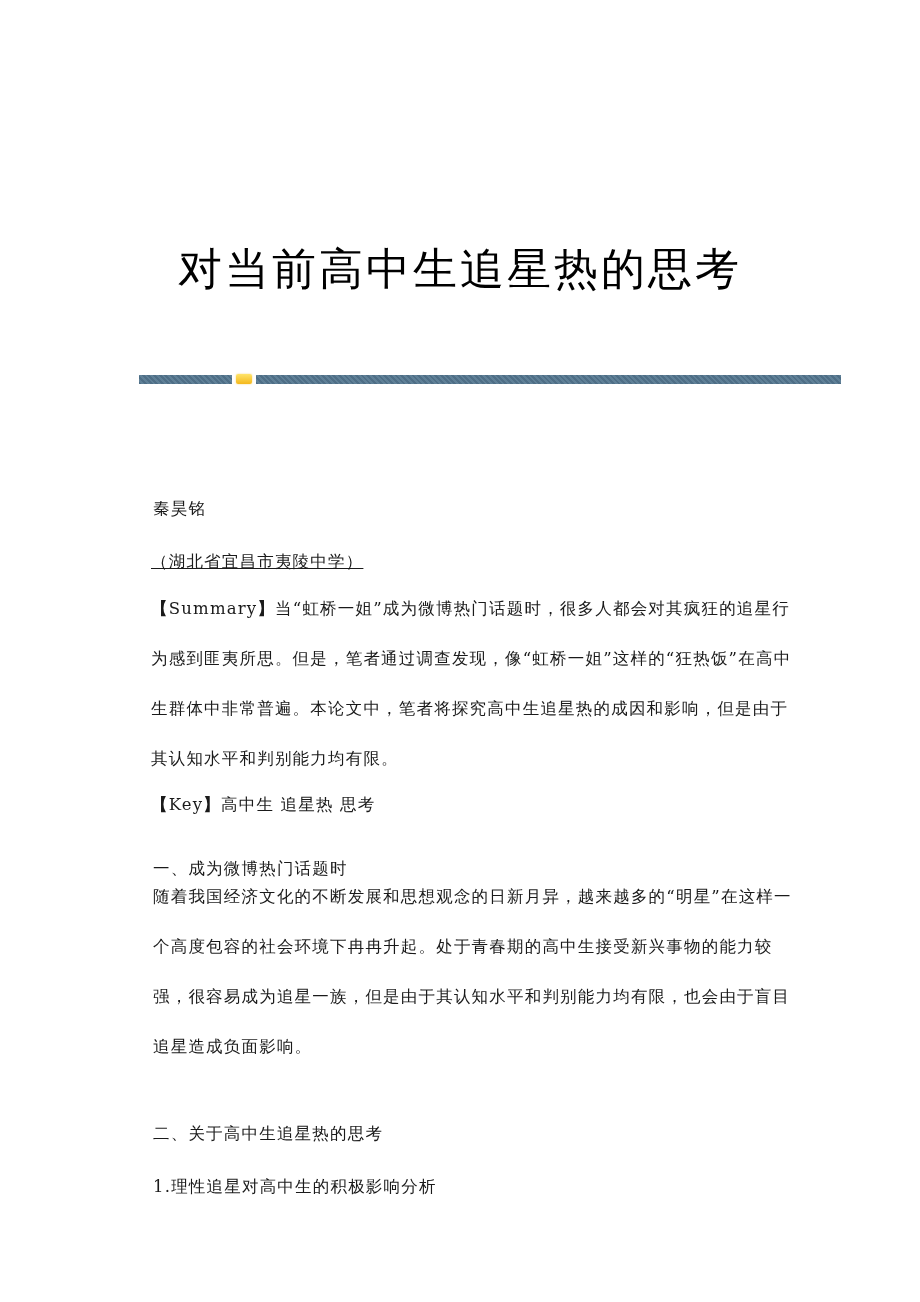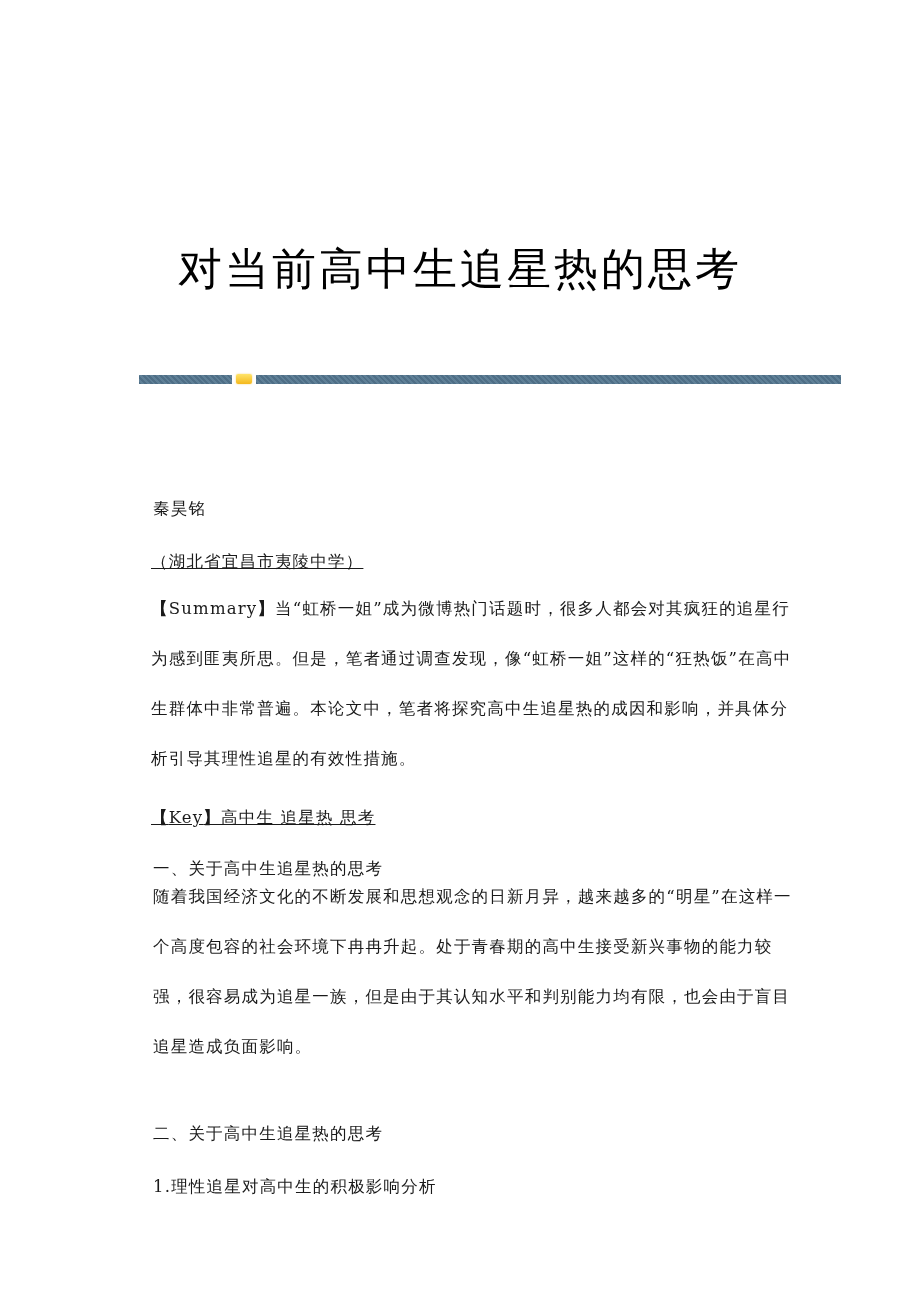--- a/index.html
+++ b/index.html
@@ -71,21 +71,21 @@
     }
     .para {
       margin: 14px;
       line-height: 50px;
       white-space: normal;
       word-break: break-all;
     }
     .para.author { position: absolute; top: 0; left: 0; }
     .para.affil { position: absolute; top: 53px; left: -2px; text-decoration: underline; }
     .para.summary { position: absolute; top: 100px; left: -2px; width: 650px; }
-    .para.keys { position: absolute; top: 309px; left: -2px; text-decoration: underline; }
+    .para.keys { position: absolute; top: 296px; left: -2px; }
     .para.h1 { position: absolute; top: 360px; left: 0; }
     .para.body1 { position: absolute; top: 388px; left: 0; width: 650px; }
     .para.h2 { position: absolute; top: 625px; left: 0; text-align: center; }
     .para.h3 { position: absolute; top: 678px; left: 0; text-align: center; }
     .bold-bracket { font-weight: bold; }
   </style>
 </head>
 <body>
 
 <h1 class="page-title">对当前高中生追星热的思考</h1>
@@ -93,22 +93,22 @@
 <div class="divider">
   <div class="bar-left"></div>
   <div class="mark"></div>
   <div class="bar-right"></div>
 </div>
 
 <div class="content">
   <p class="para author">秦昊铭</p>
   <p class="para affil">（湖北省宜昌市夷陵中学）</p>
 
-  <p class="para summary"><span class="bold-bracket">【</span><span>Summary</span><span class="bold-bracket">】</span><span>当“虹桥一姐”成为微博热门话题时，很多人都会对其疯狂的追星行为感到匪夷所思。但是，笔者通过调查发现，像“虹桥一姐”这样的“狂热饭”在高中生群体中非常普遍。本论文中，笔者将探究高中生追星热的成因和影响，并具体分析引导其理性追星的有效性措施。</span></p>
+  <p class="para summary"><span class="bold-bracket">【</span><span>Summary</span><span class="bold-bracket">】</span><span>当“虹桥一姐”成为微博热门话题时，很多人都会对其疯狂的追星行为感到匪夷所思。但是，笔者通过调查发现，像“虹桥一姐”这样的“狂热饭”在高中生群体中非常普遍。本论文中，笔者将探究高中生追星热的成因和影响，但是由于其认知水平和判别能力均有限。</span></p>
 
   <p class="para keys"><span class="bold-bracket">【</span><span>Key</span><span class="bold-bracket">】</span><span>高中生 追星热 思考</span></p>
 
-  <p class="para h1">一、关于高中生追星热的思考</p>
+  <p class="para h1">一、成为微博热门话题时</p>
   <p class="para body1">随着我国经济文化的不断发展和思想观念的日新月异，越来越多的“明星”在这样一个高度包容的社会环境下冉冉升起。处于青春期的高中生接受新兴事物的能力较强，很容易成为追星一族，但是由于其认知水平和判别能力均有限，也会由于盲目追星造成负面影响。</p>
 
   <p class="para h2">二、关于高中生追星热的思考</p>
   <p class="para h3">1.理性追星对高中生的积极影响分析</p>
 </div>
 
 </body></html>

